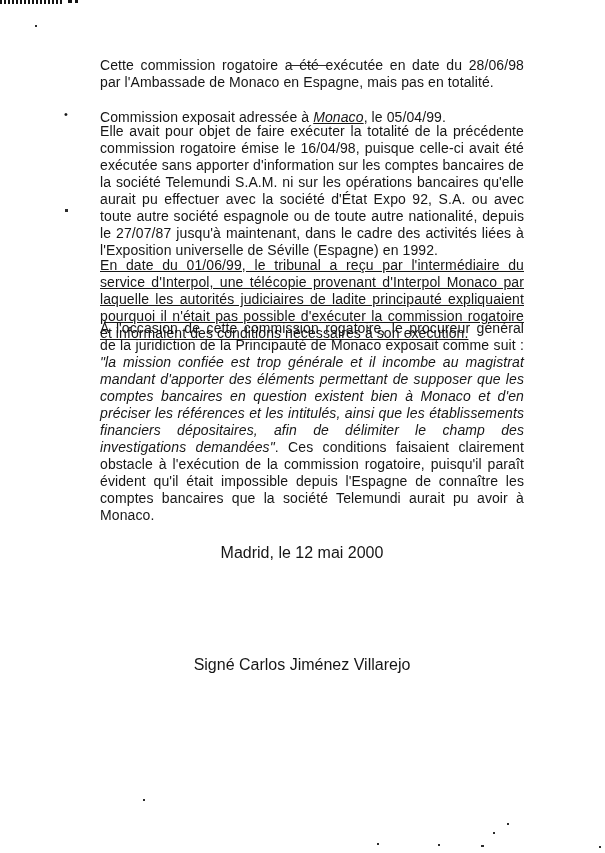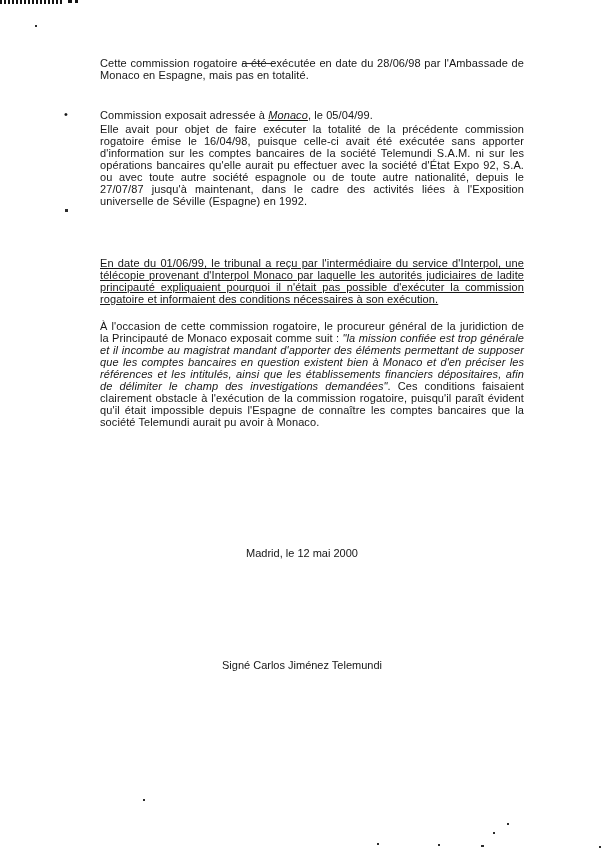--- a/index.html
+++ b/index.html
@@ -12,22 +12,22 @@
   .page{
     position:relative;
     width:605px;height:853px;
     background:#ffffff;
     color:#161616;
   }
   .para{
     position:absolute;
     width:424px;
     left:100px;
-    font-size:11px;
-    line-height:12px;
+    font-size:14px;
+    line-height:17px;
     text-align:justify;
     letter-spacing:0.1px;
     color:#161616;
   }
   .single-line{ text-align:left; }
   .strike{
     position:relative;
     display:inline-block;
   }
   .strike::after{
@@ -42,21 +42,21 @@
     position:absolute;
     left:64px;
     font-size:11px;
     color:#161616;
   }
   .center-block{
     position:absolute;
     left:152px;
     width:300px;
     text-align:center;
-    font-size:11px;
+    font-size:16px;
     line-height:14px;
     color:#161616;
   }
   .artifact-dotted{
     position:absolute;
     top:0; left:0;
     width:62px; height:4px;
     background:repeating-linear-gradient(90deg,#141414 0 2px,transparent 2px 4px);
   }
   .artifact-dash{
@@ -103,16 +103,16 @@
 
   <div class="para" style="top:320px;">
     <span>À l'occasion de cette commission rogatoire, le procureur général de la juridiction de la Principauté de Monaco exposait comme suit : </span><span class="italic">"la mission confiée est trop générale et il incombe au magistrat mandant d'apporter des éléments permettant de supposer que les comptes bancaires en question existent bien à Monaco et d'en préciser les références et les intitulés, ainsi que les établissements financiers dépositaires, afin de délimiter le champ des investigations demandées"</span><span>. Ces conditions faisaient clairement obstacle à l'exécution de la commission rogatoire, puisqu'il paraît évident qu'il était impossible depuis l'Espagne de connaître les comptes bancaires que la société Telemundi aurait pu avoir à Monaco.</span>
   </div>
 
   <div class="center-block" style="top:546px;">
     <div>Madrid, le 12 mai 2000</div>
   </div>
 
   <div class="center-block" style="top:658px;">
-    <div>Signé Carlos Jiménez Telemundi</div>
+    <div>Signé Carlos Jiménez Villarejo</div>
   </div>
 
 </div>
 
 </body></html>

